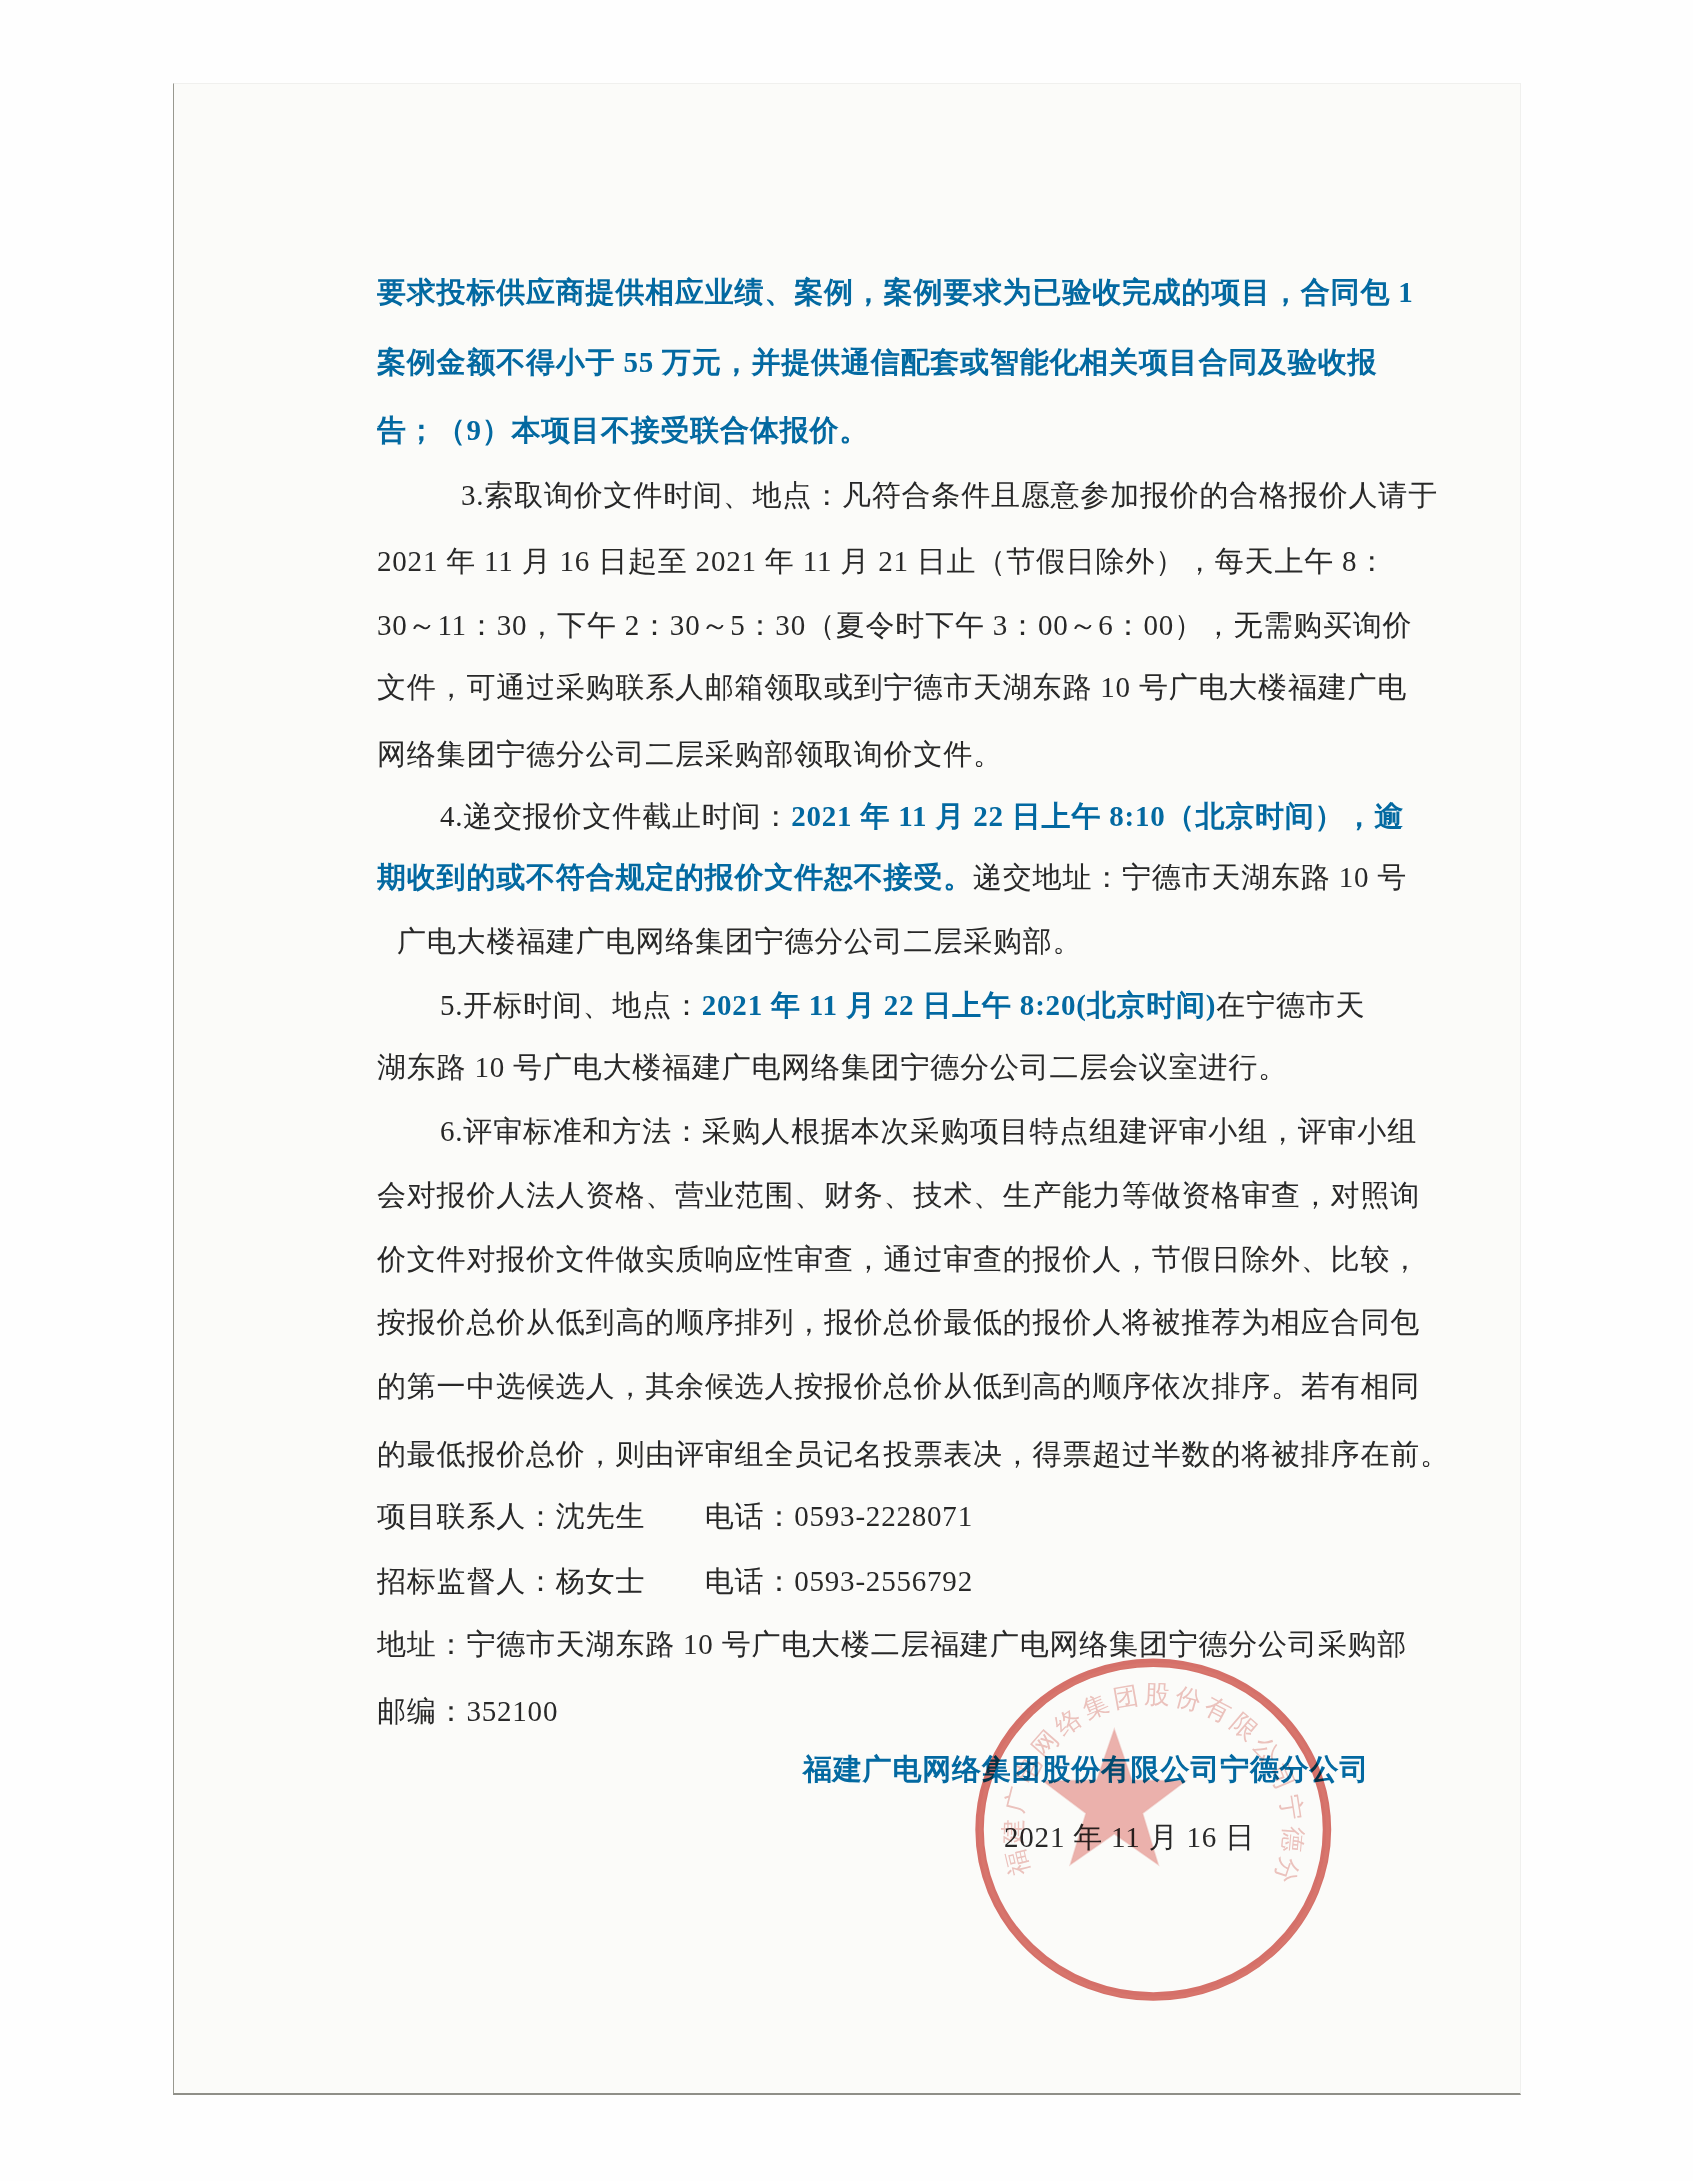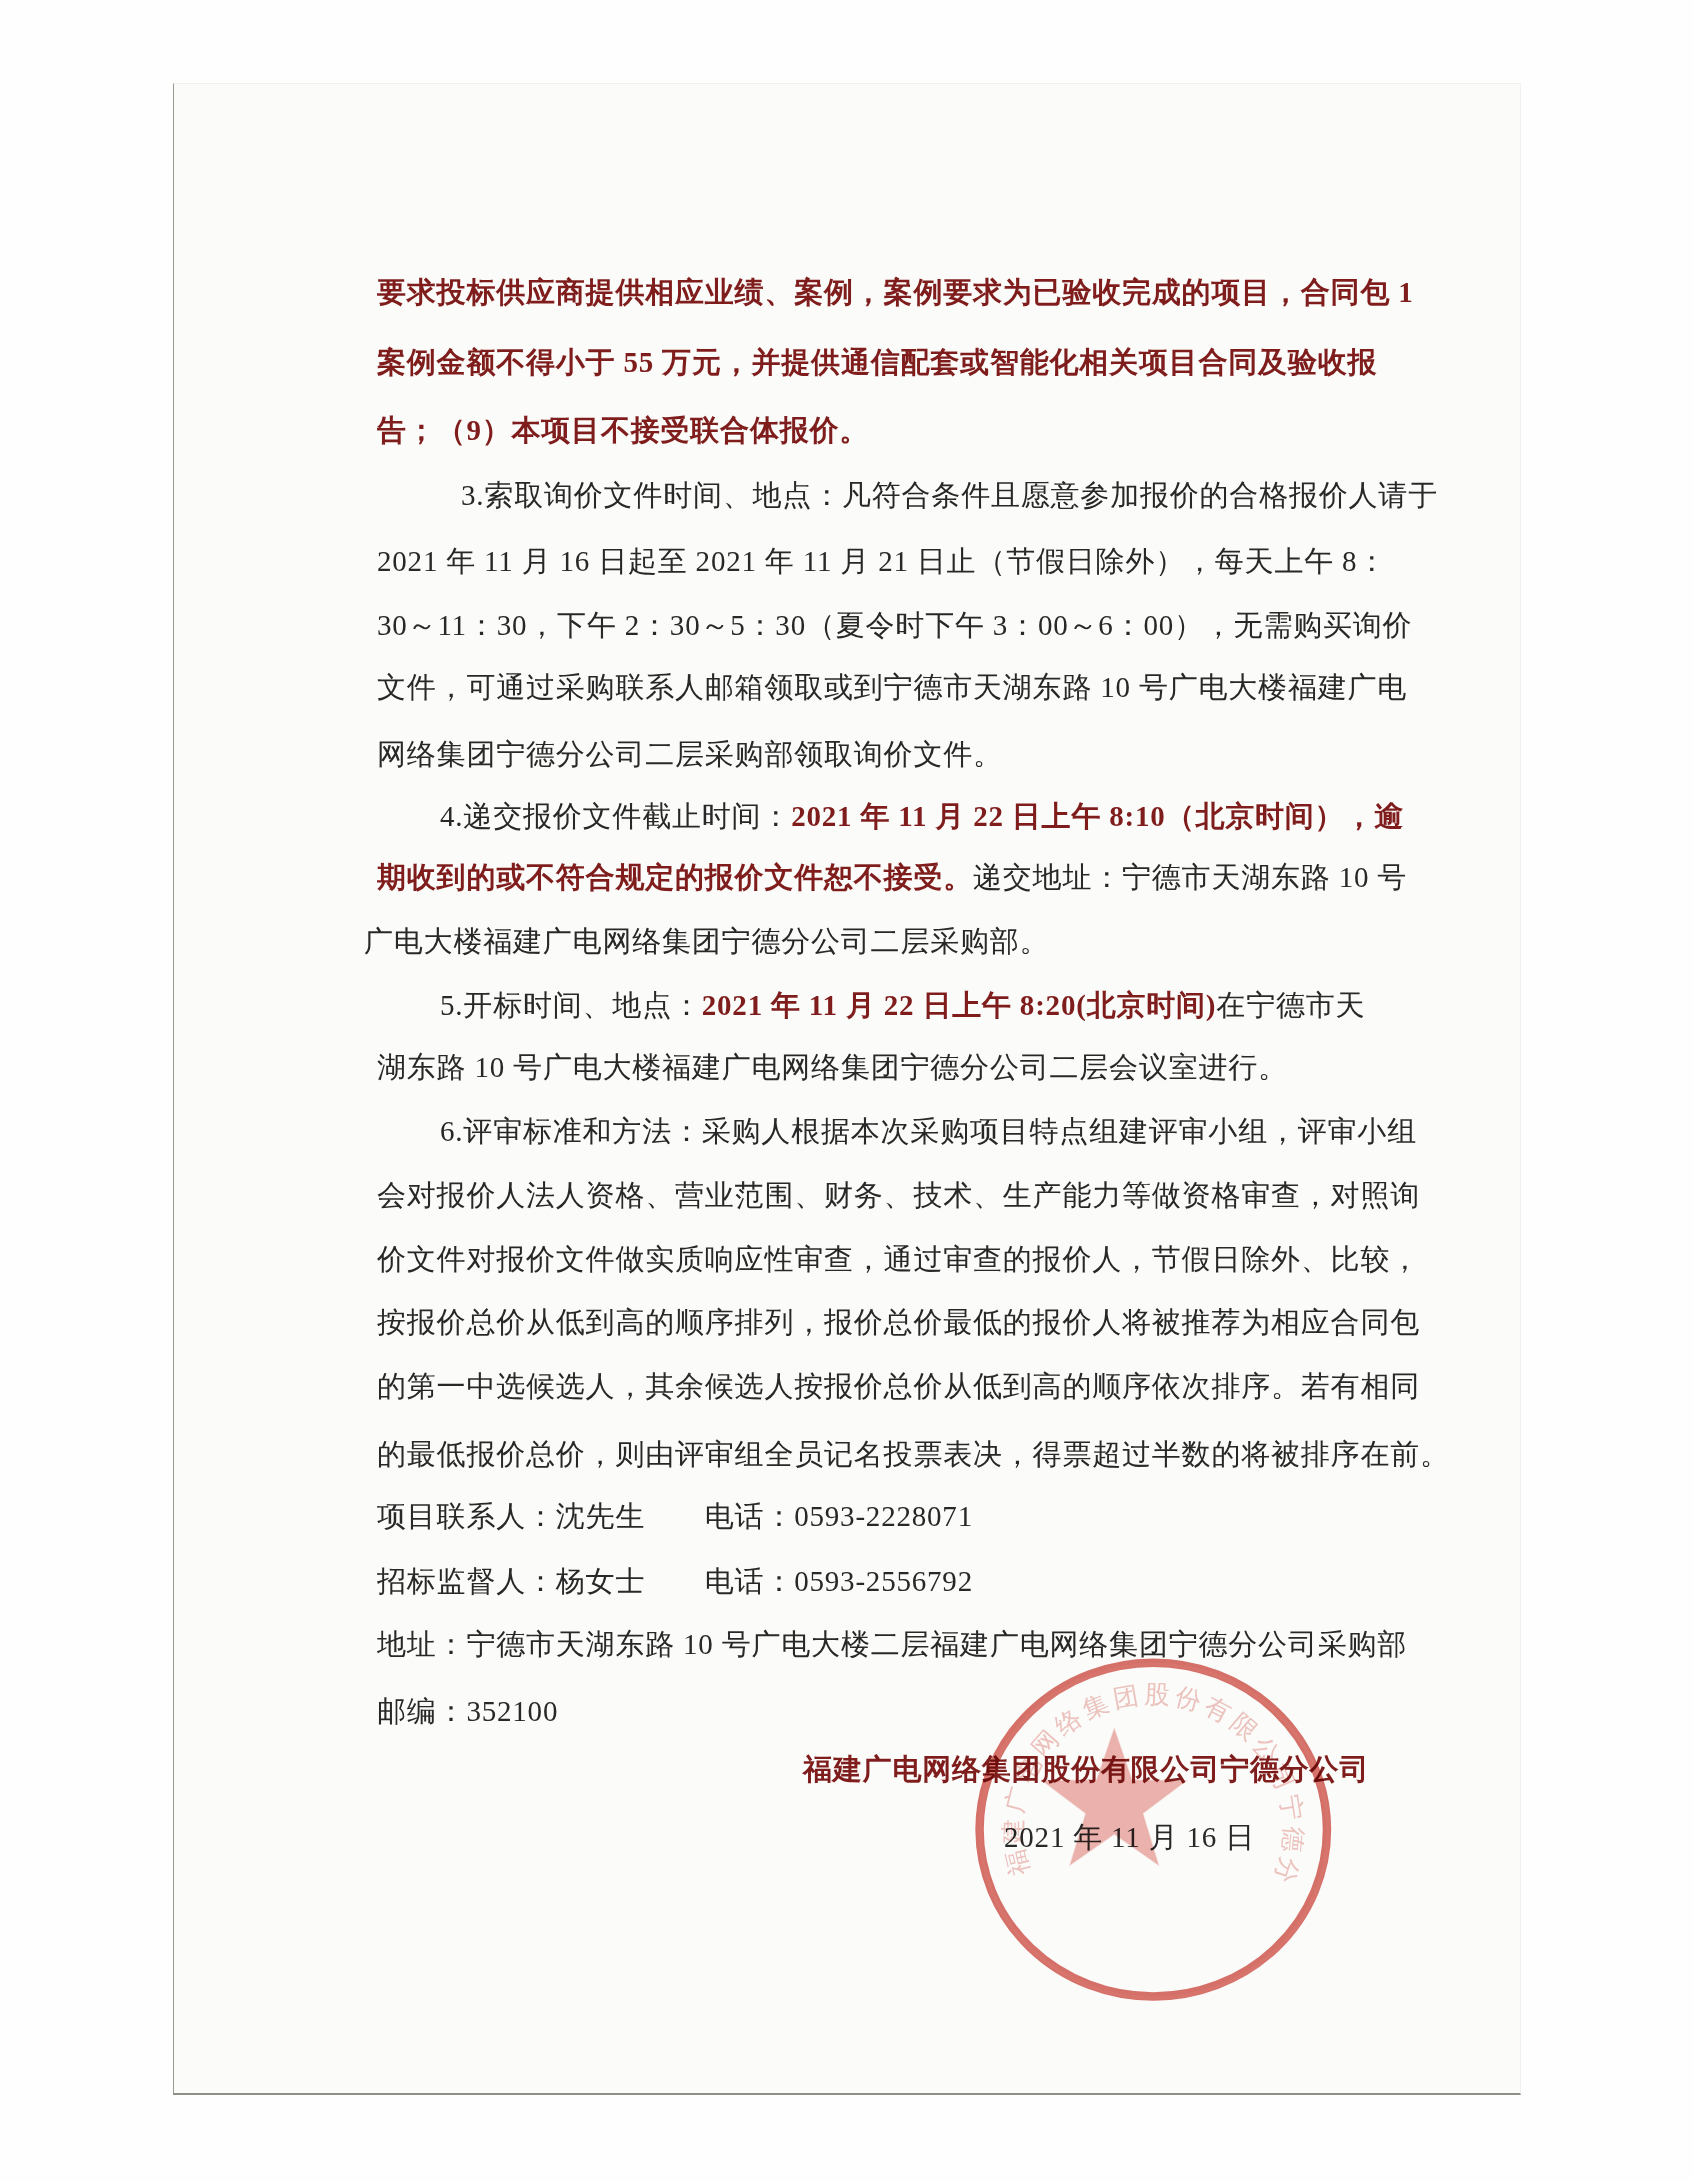--- a/index.html
+++ b/index.html
@@ -14,21 +14,21 @@
     border-left:1.7px solid #98988f;
     border-bottom:2.5px solid #8f8f88;
     border-top:0.8px solid rgba(0,0,0,0.04);
     border-right:0.8px solid rgba(0,0,0,0.04);
   }
   .line{
     position:absolute;font-size:29px;line-height:37px;color:#282828;
     letter-spacing:0.8px;white-space:pre;z-index:2;
     text-rendering:optimizeLegibility;
   }
-  .line .b{font-weight:700;color:#7f1d1d;}
+  .line .b{font-weight:700;color:#0369a1;}
   .stamp{
     position:absolute;left:966px;top:1643px;width:383px;height:380px;
     z-index:3;mix-blend-mode:multiply;pointer-events:none;
   }
 </style>
 </head>
 <body>
 
 <div class="scan-page"></div>
 
@@ -36,21 +36,21 @@
     <div class="line" style="top: 274px; left: 377px;"><span class="b">要求投标供应商提供相应业绩、案例，案例要求为已验收完成的项目，合同包 1</span></div>
     <div class="line" style="top: 344px; left: 377px;"><span class="b">案例金额不得小于 55 万元，并提供通信配套或智能化相关项目合同及验收报</span></div>
     <div class="line" style="top: 412px; left: 377px;"><span class="b">告；（9）本项目不接受联合体报价。</span></div>
     <div class="line" style="top: 477px; left: 461px;"><span>3.索取询价文件时间、地点：凡符合条件且愿意参加报价的合格报价人请于</span></div>
     <div class="line" style="top: 543px; left: 377px;"><span>2021 年 11 月 16 日起至 2021 年 11 月 21 日止（节假日除外），每天上午 8：</span></div>
     <div class="line" style="top: 607px; left: 377px;"><span>30～11：30，下午 2：30～5：30（夏令时下午 3：00～6：00），无需购买询价</span></div>
     <div class="line" style="top: 669px; left: 377px;"><span>文件，可通过采购联系人邮箱领取或到宁德市天湖东路 10 号广电大楼福建广电</span></div>
     <div class="line" style="top: 736px; left: 377px;"><span>网络集团宁德分公司二层采购部领取询价文件。</span></div>
     <div class="line" style="top: 798px; left: 440px;"><span>4.递交报价文件截止时间：</span><span class="b">2021 年 11 月 22 日上午 8:10（北京时间），逾</span></div>
     <div class="line" style="top: 859px; left: 377px;"><span class="b">期收到的或不符合规定的报价文件恕不接受。</span><span>递交地址：宁德市天湖东路 10 号</span></div>
-    <div class="line" style="top: 923px; left: 364px;"><span>广电大楼福建广电网络集团宁德分公司二层采购部。</span></div>
+    <div class="line" style="top: 923px; left: 397px;"><span>广电大楼福建广电网络集团宁德分公司二层采购部。</span></div>
     <div class="line" style="top: 987px; left: 440px;"><span>5.开标时间、地点：</span><span class="b">2021 年 11 月 22 日上午 8:20(北京时间)</span><span>在宁德市天</span></div>
     <div class="line" style="top: 1049px; left: 377px;"><span>湖东路 10 号广电大楼福建广电网络集团宁德分公司二层会议室进行。</span></div>
     <div class="line" style="top: 1113px; left: 440px;"><span>6.评审标准和方法：采购人根据本次采购项目特点组建评审小组，评审小组</span></div>
     <div class="line" style="top: 1177px; left: 377px;"><span>会对报价人法人资格、营业范围、财务、技术、生产能力等做资格审查，对照询</span></div>
     <div class="line" style="top: 1241px; left: 377px;"><span>价文件对报价文件做实质响应性审查，通过审查的报价人，节假日除外、比较，</span></div>
     <div class="line" style="top: 1304px; left: 377px;"><span>按报价总价从低到高的顺序排列，报价总价最低的报价人将被推荐为相应合同包</span></div>
     <div class="line" style="top: 1368px; left: 377px;"><span>的第一中选候选人，其余候选人按报价总价从低到高的顺序依次排序。若有相同</span></div>
     <div class="line" style="top: 1436px; left: 377px;"><span>的最低报价总价，则由评审组全员记名投票表决，得票超过半数的将被排序在前。</span></div>
     <div class="line" style="top: 1498px; left: 377px;"><span>项目联系人：沈先生　　电话：0593-2228071</span></div>
     <div class="line" style="top: 1563px; left: 377px;"><span>招标监督人：杨女士　　电话：0593-2556792</span></div>

